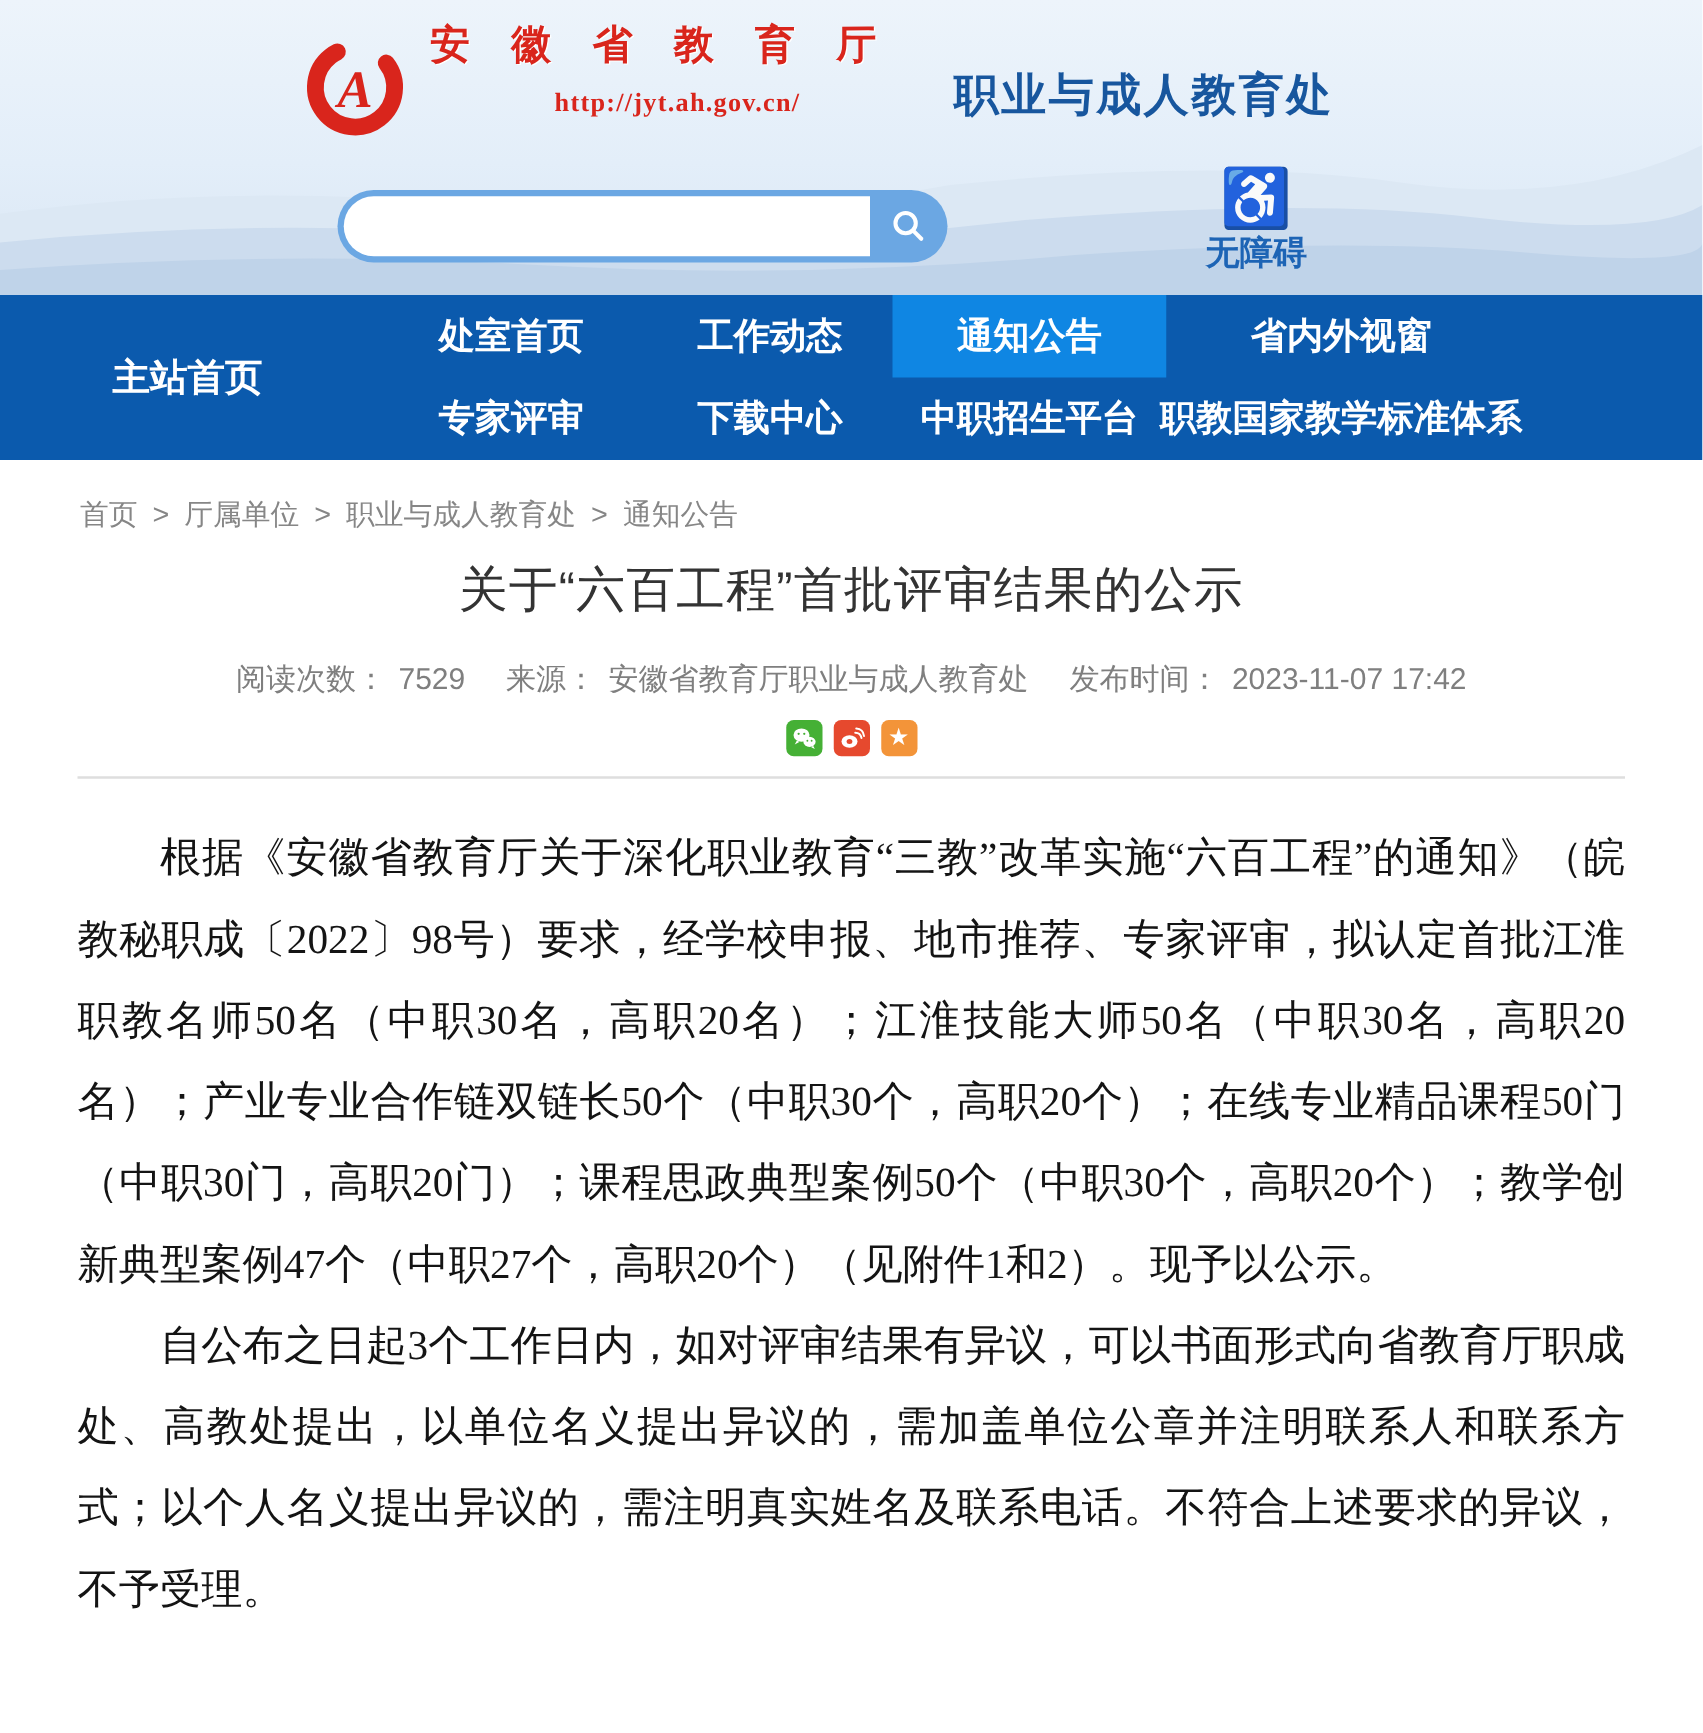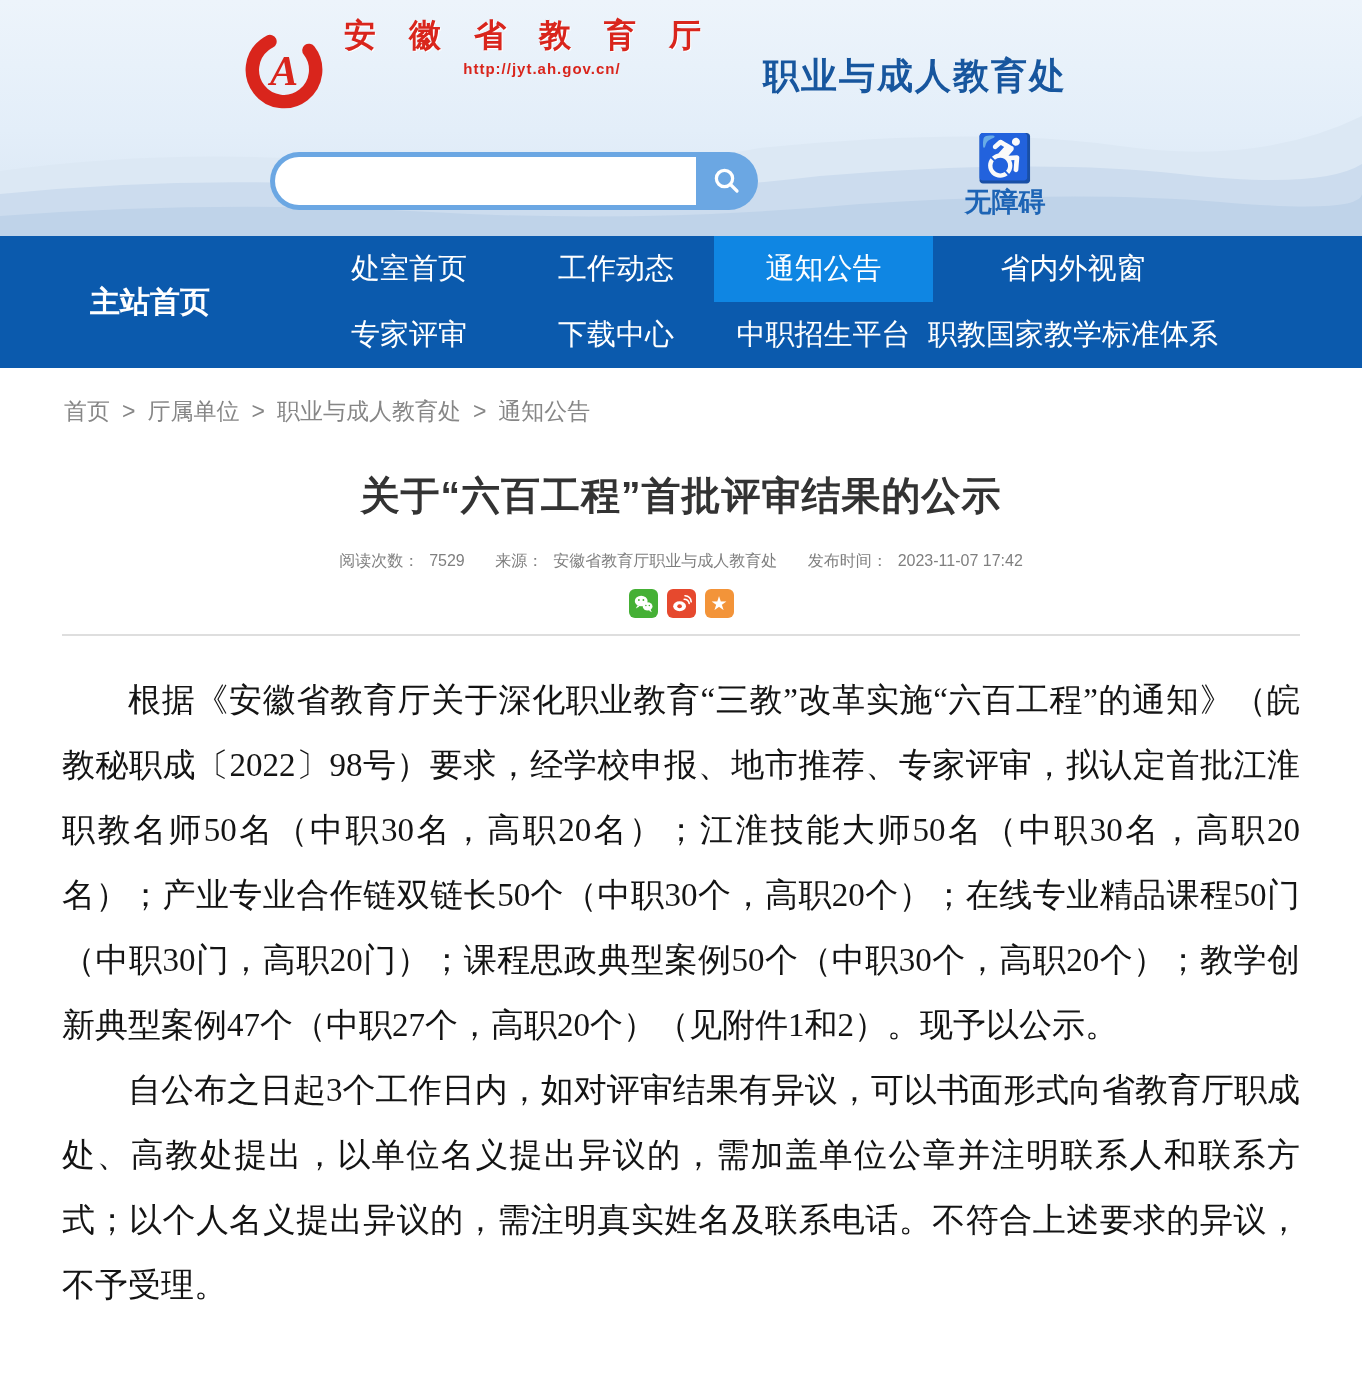--- a/index.html
+++ b/index.html
@@ -16,22 +16,22 @@
     background:linear-gradient(180deg,#edf4fb 0%, #e3eef9 55%, #d9e6f4 100%);
   }
   .mountains { position:absolute; left:0; bottom:0; width:1362px; height:160px; }
   .logo-row { position:absolute; left:236px; top:14px; display:flex; align-items:flex-start; }
   .logo-mark { width:96px; height:96px; margin-top:6px; }
   .org-text { margin-left:12px; width:396px; }
   .org-line1 { font-size:36px; font-weight:bold; color:#d9251c; letter-spacing:3px; white-space:nowrap;
                text-shadow:1px 1px 0 #ffffff; }
   .org-line2 { font-size:32px; font-weight:bold; color:#d9251c; letter-spacing:33px; margin-right:-33px;
                white-space:nowrap; text-shadow:1px 1px 0 #ffffff; }
-  .org-url  { font-size:15px; font-weight:bold; color:#d9251c; text-align:center; margin-top:2px;
-              letter-spacing:1px; }
+  .org-url  { font-size:21px; font-weight:bold; color:#d9251c; text-align:center; margin-top:12px;
+              letter-spacing:1px;font-family:Liberation Serif, serif; }
   .dept-title { position:absolute; left:763px; top:52px; font-size:36px; font-weight:bold;
                 color:#17569e; letter-spacing:2px; }
 
   .search { position:absolute; left:270px; top:152px; width:488px; height:58px;
             background:#6ba7e3; border-radius:29px; display:flex; align-items:stretch; }
   .search input { flex:1; margin:5px 0 5px 5px; border:none; outline:none;
                   border-radius:24px 0 0 24px; padding:0 18px; font-size:20px; background:#fff; }
   .search-btn { width:62px; border:none; background:transparent; display:flex;
                 align-items:center; justify-content:center; cursor:pointer; }
 
@@ -41,32 +41,32 @@
   .tool-access { left:950px; top:134px; width:110px; }
   .wheelchair-glyph { font-size:46px; line-height:48px; color:#1d64b5; display:block; }
 
   
   .nav { position:absolute; top:236px; left:0; width:1362px; height:132px;
          background:#0b5aad; display:flex; }
   .nav-home { width:300px; display:flex; align-items:center; justify-content:center;
               color:#fff; font-size:30px; font-weight:bold; cursor:pointer; }
   .nav-grid { display:grid; grid-template-columns:218px 196px 219px 280px; grid-auto-rows:66px; }
   .nav-cell { display:flex; align-items:center; justify-content:center; color:#fff;
-              font-size:29px; font-weight:normal; white-space:nowrap; cursor:pointer; }
+              font-size:29px; font-weight:bold; white-space:nowrap; cursor:pointer; }
   .nav-cell.active { background:#0f86e3; }
 
   
   .breadcrumb { margin:28px 0 0 64px; font-size:23px; color:#868686; }
   .breadcrumb a { color:#868686; text-decoration:none; cursor:pointer; }
   .crumb-sep { margin:0 12px; }
 
   
-  .article-title { text-align:center; font-size:39px; font-weight:bold; color:#333;
-                   margin-top:42px; letter-spacing:1px; }
-  .article-meta { text-align:center; margin-top:28px; font-size:16px; color:#7f7f7f; }
+  .article-title { text-align:center; font-size:39px; font-weight:normal; color:#333;
+                   margin-top:18px; letter-spacing:1px; }
+  .article-meta { text-align:center; margin-top:28px; font-size:24px; color:#7f7f7f; }
   .article-meta .m-label { margin-left:26px; }
   .article-meta .m-label:first-child { margin-left:0; }
   .article-meta .m-value { margin-left:10px; }
 
   .share-row { display:flex; justify-content:center; gap:9px; margin-top:17px; }
   .share-btn { width:29px; height:29px; border-radius:6px; border:none; cursor:pointer;
                display:flex; align-items:center; justify-content:center; padding:0; }
   .share-wechat { background:#45b035; }
   .share-weibo  { background:#e6492e; }
   .share-fav    { background:#f39439; color:#fff; font-size:19px; line-height:1; }

